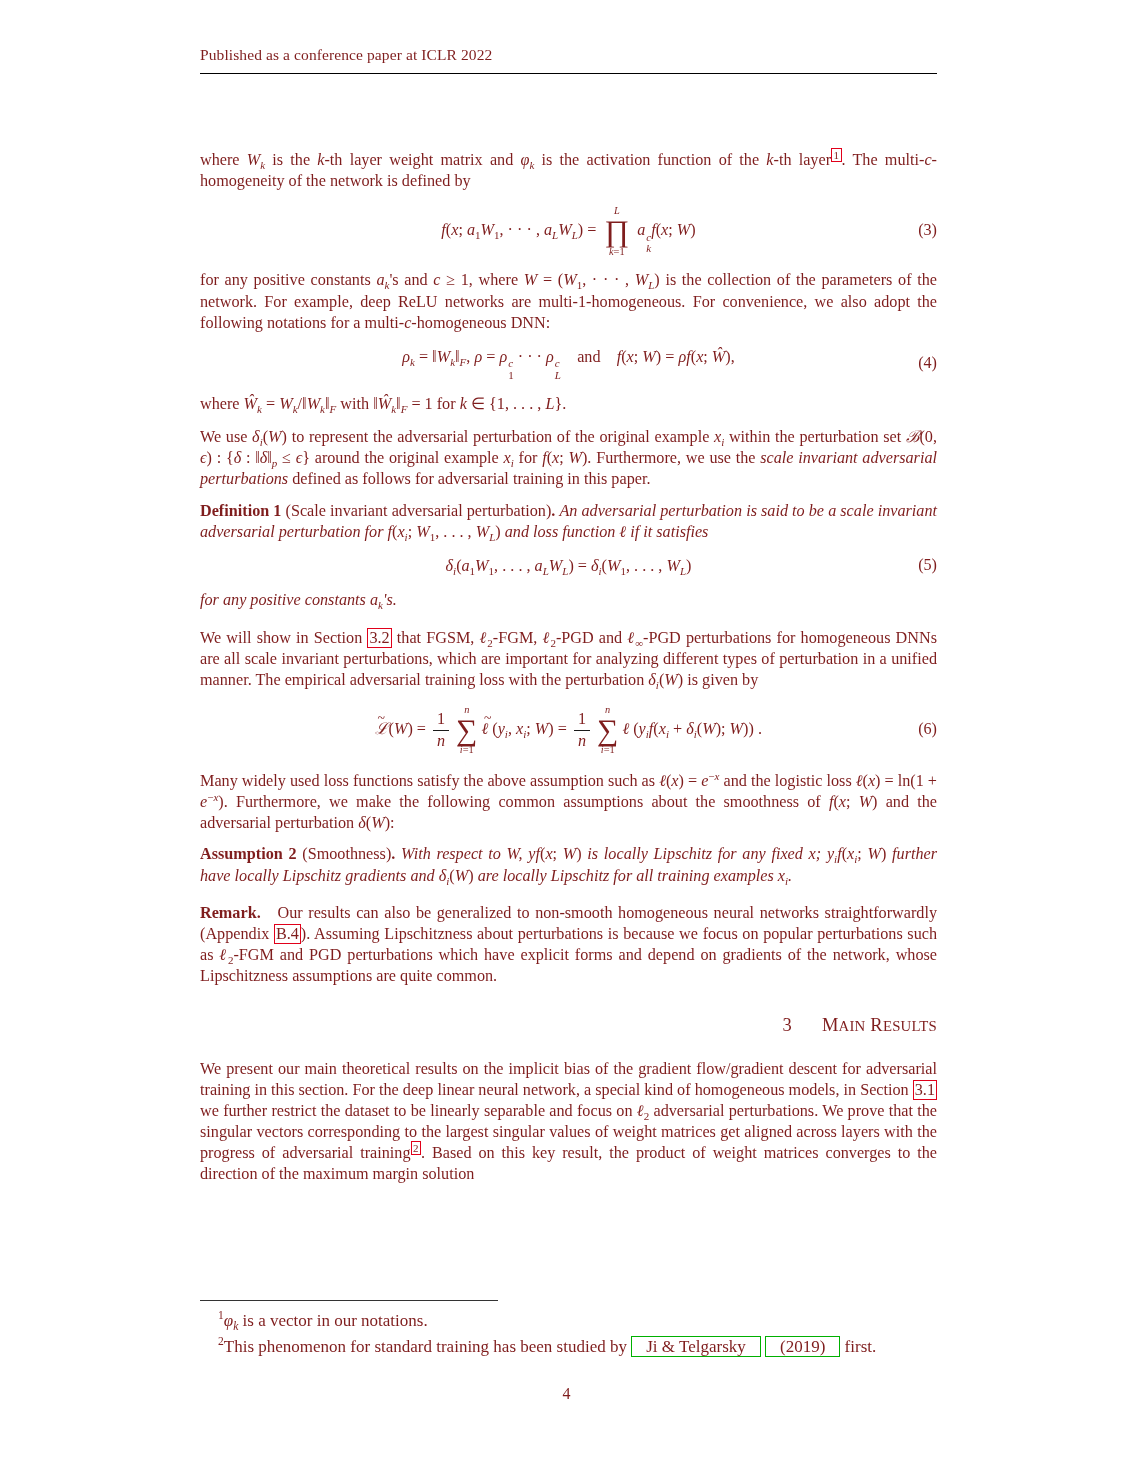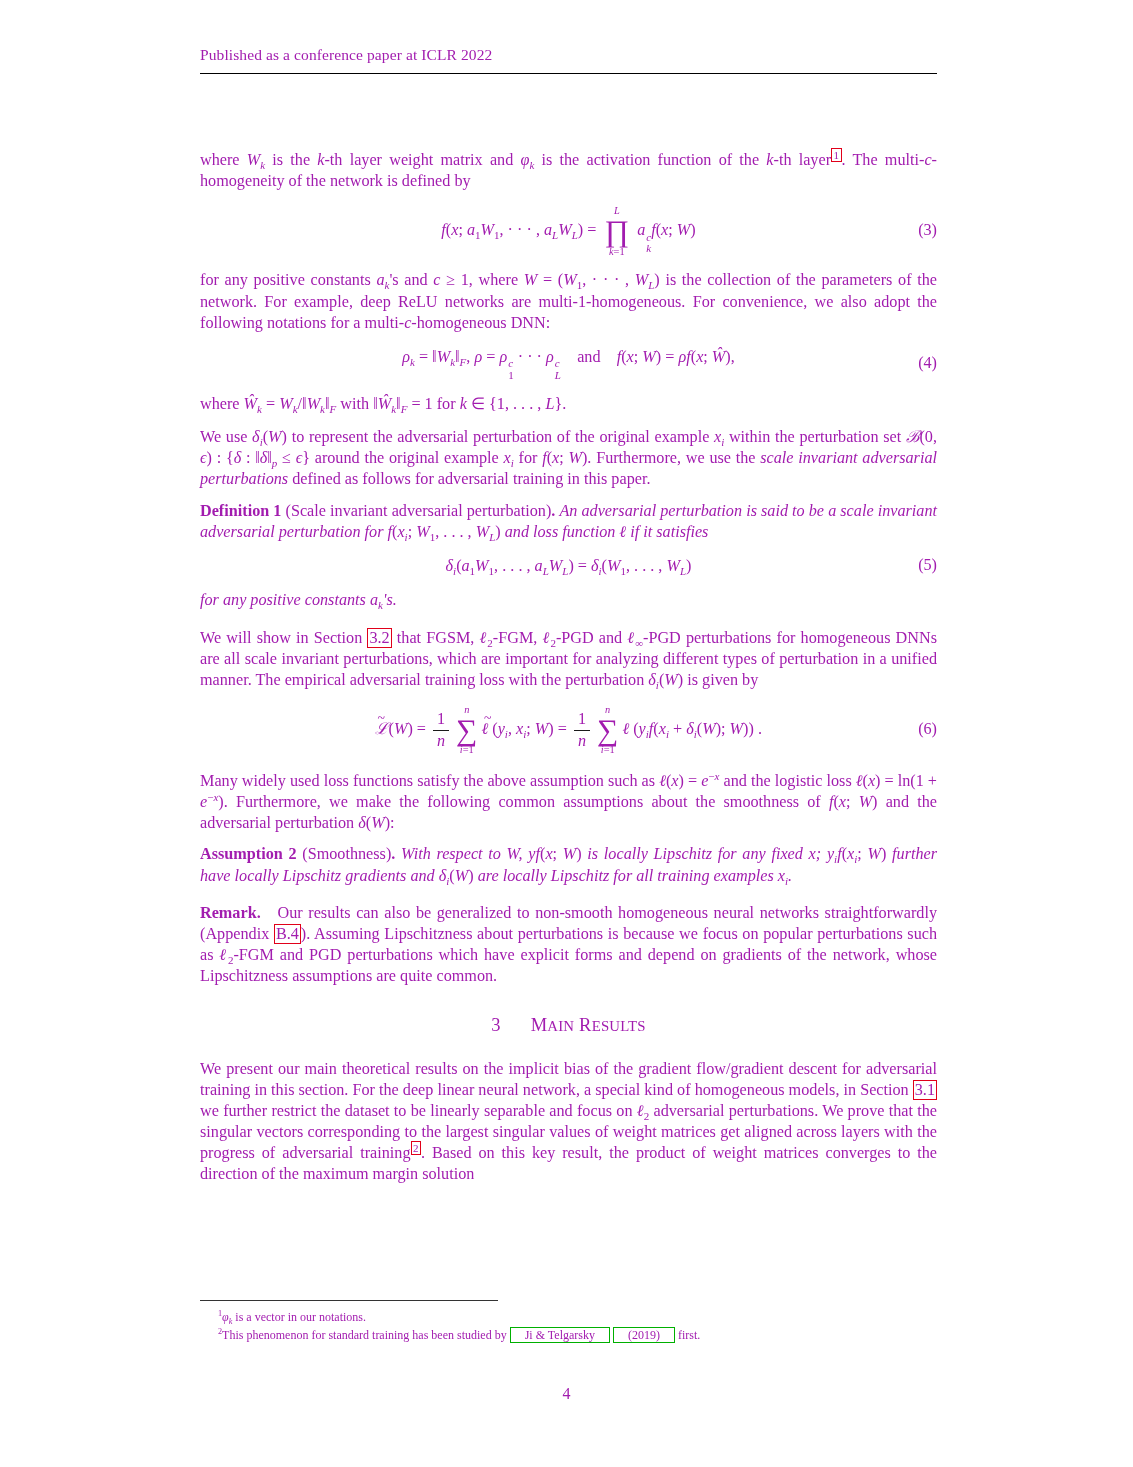--- a/index.html
+++ b/index.html
@@ -1,18 +1,18 @@
 <!DOCTYPE html>
 <html><head>
 <meta charset="utf-8">
 <style>
   html,body { margin:0; padding:0; background:#e8e8e8; }
   .page {
     position:relative; width:1133px; height:1467px; margin:0 auto;
-    background:#ffffff; color:#a21caf;
+    background:#ffffff; color:#7f1d1d;
     font-family:"Liberation Serif", serif; font-size:16.2px;
   }
   .header {
     position:absolute; left:200px; top:46px; width:737px;
     font-size:15.5px; letter-spacing:0.1px;
   }
   .header-rule {
     position:absolute; left:200px; top:73px; width:737px;
     border-bottom:1.7px solid #000;
   }
@@ -54,27 +54,27 @@
   .tld { position:relative; display:inline-block; }
   .tld::after {
     content:'~'; position:absolute; left:0.18em; top:-0.62em;
     font-size:0.85em; font-style:normal;
   }
   
   .rbox { border:1.3px solid #e1001a; padding:0 1px; }
   .gbox { border:1.3px solid #00b000; padding:0 14px; }
   sup.rbox { padding:0 1.5px; }
   .sec-heading {
-    font-size:18.5px; text-align:center; letter-spacing:0.2px;
+    font-size:18.5px; text-align:right; letter-spacing:0.2px;
   }
   .sec-heading .secno { margin-right:30px; }
   .smallcap { font-size:0.8em; }
   .footnotes {
     position:absolute; left:200px; top:1300px; width:737px;
-    font-size:12px; line-height:1.5; text-align:justify;
+    font-size:17px; line-height:1.5; text-align:justify;
   }
   .footnote-rule { width:298px; border-bottom:1.4px solid #333; margin-bottom:7px; }
   .footnote { padding-left:18px; }
   .pageno {
     position:absolute; left:0; top:1385px; width:1133px;
     text-align:center; font-size:16px;
   }
 </style>
 </head>
 <body>

